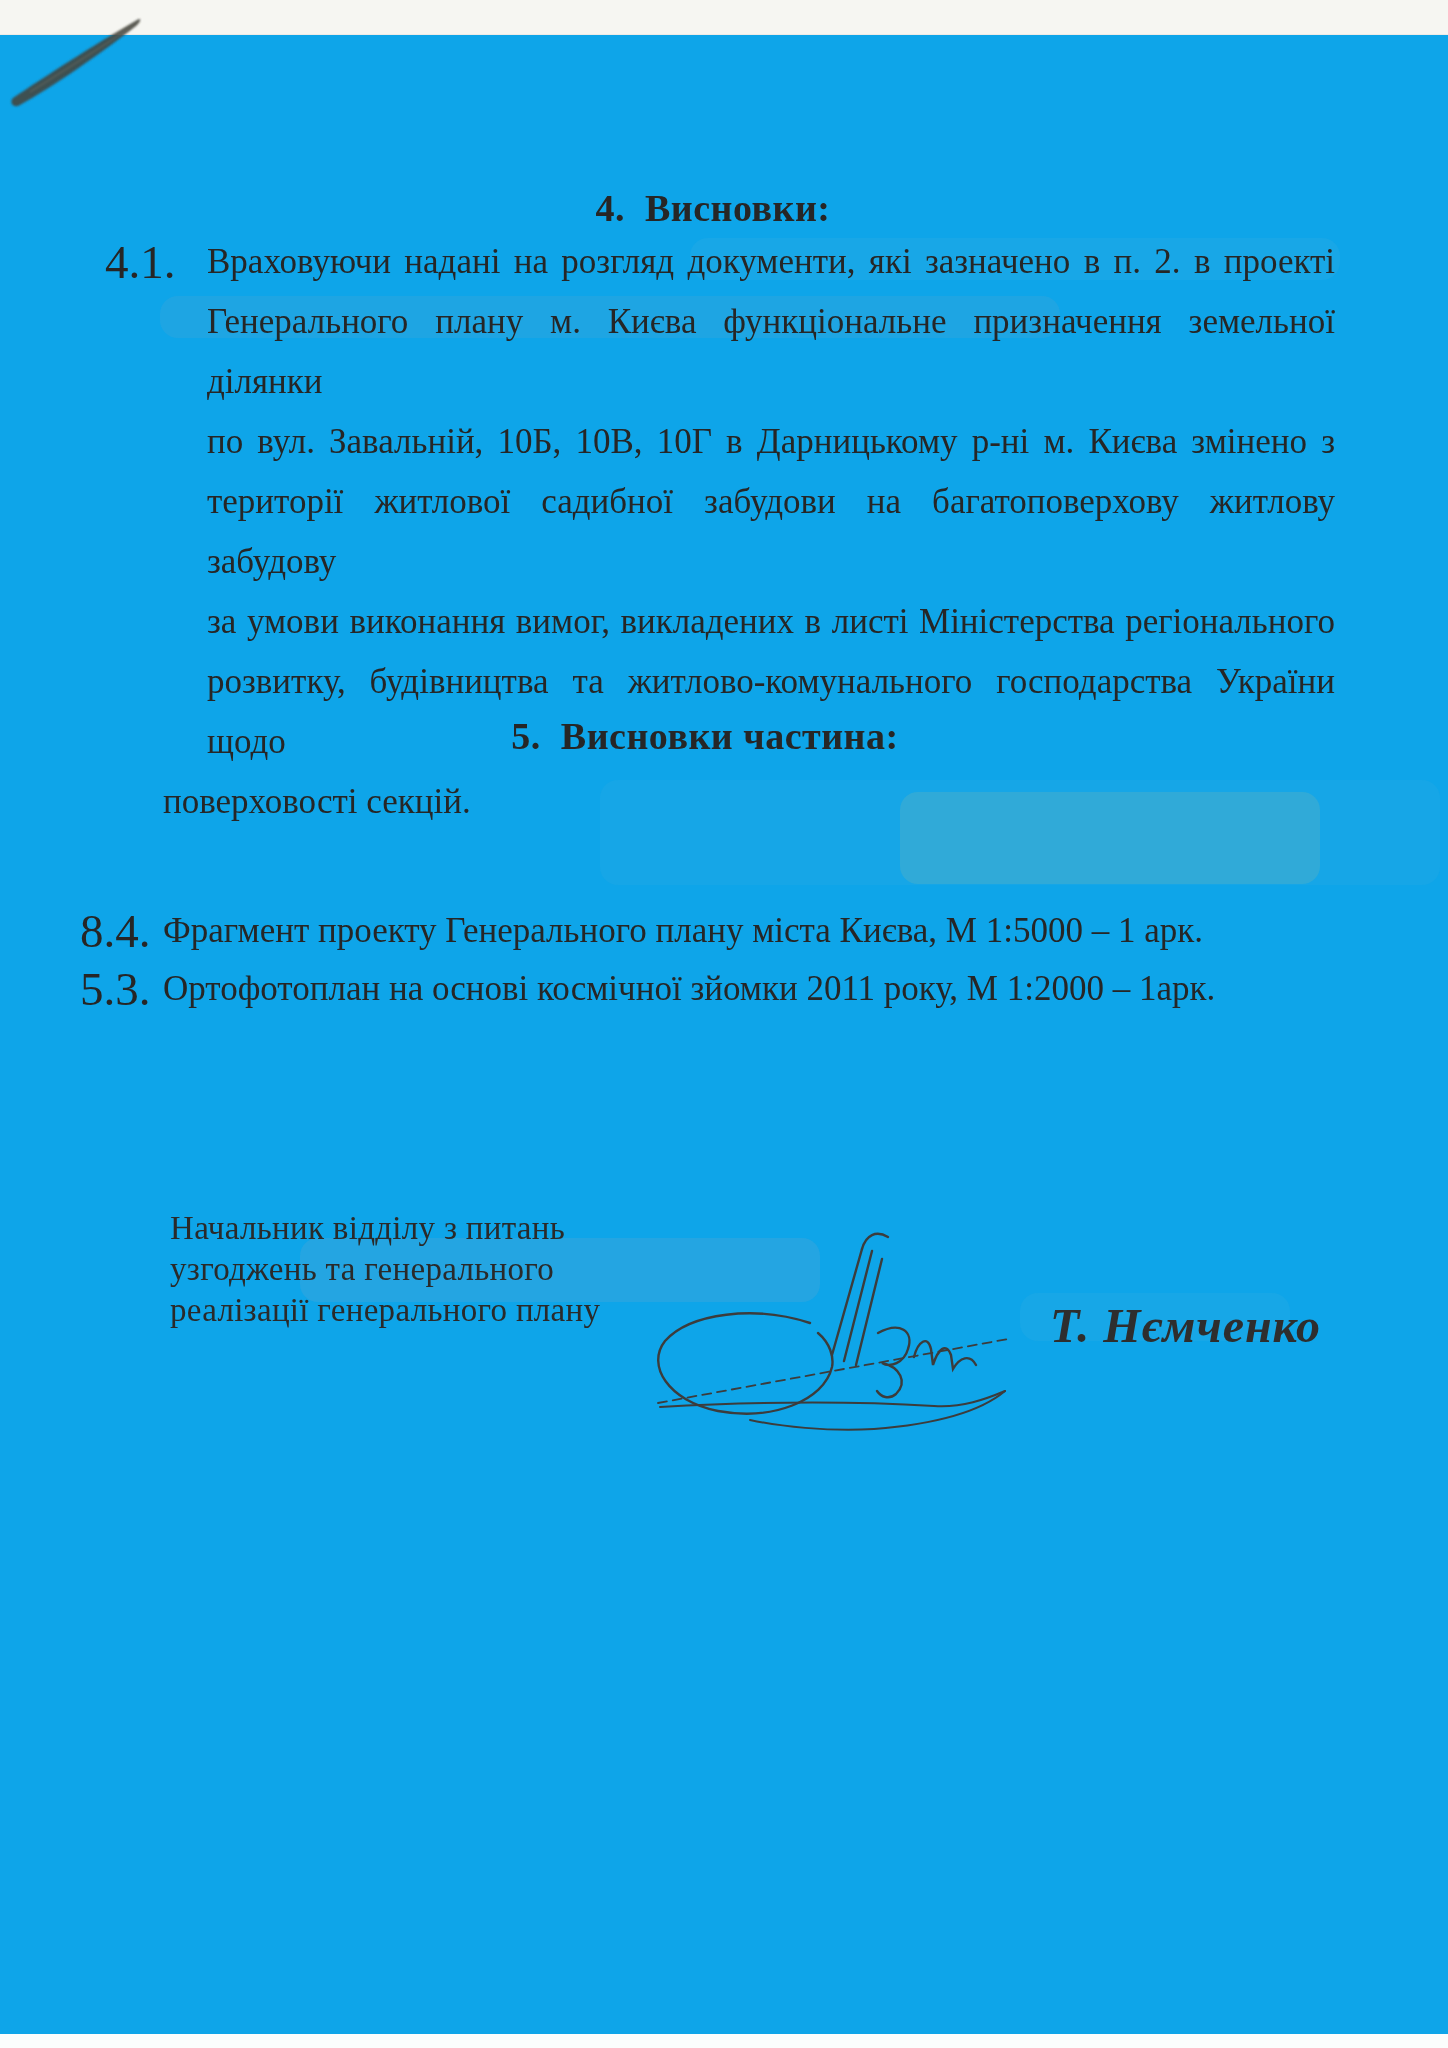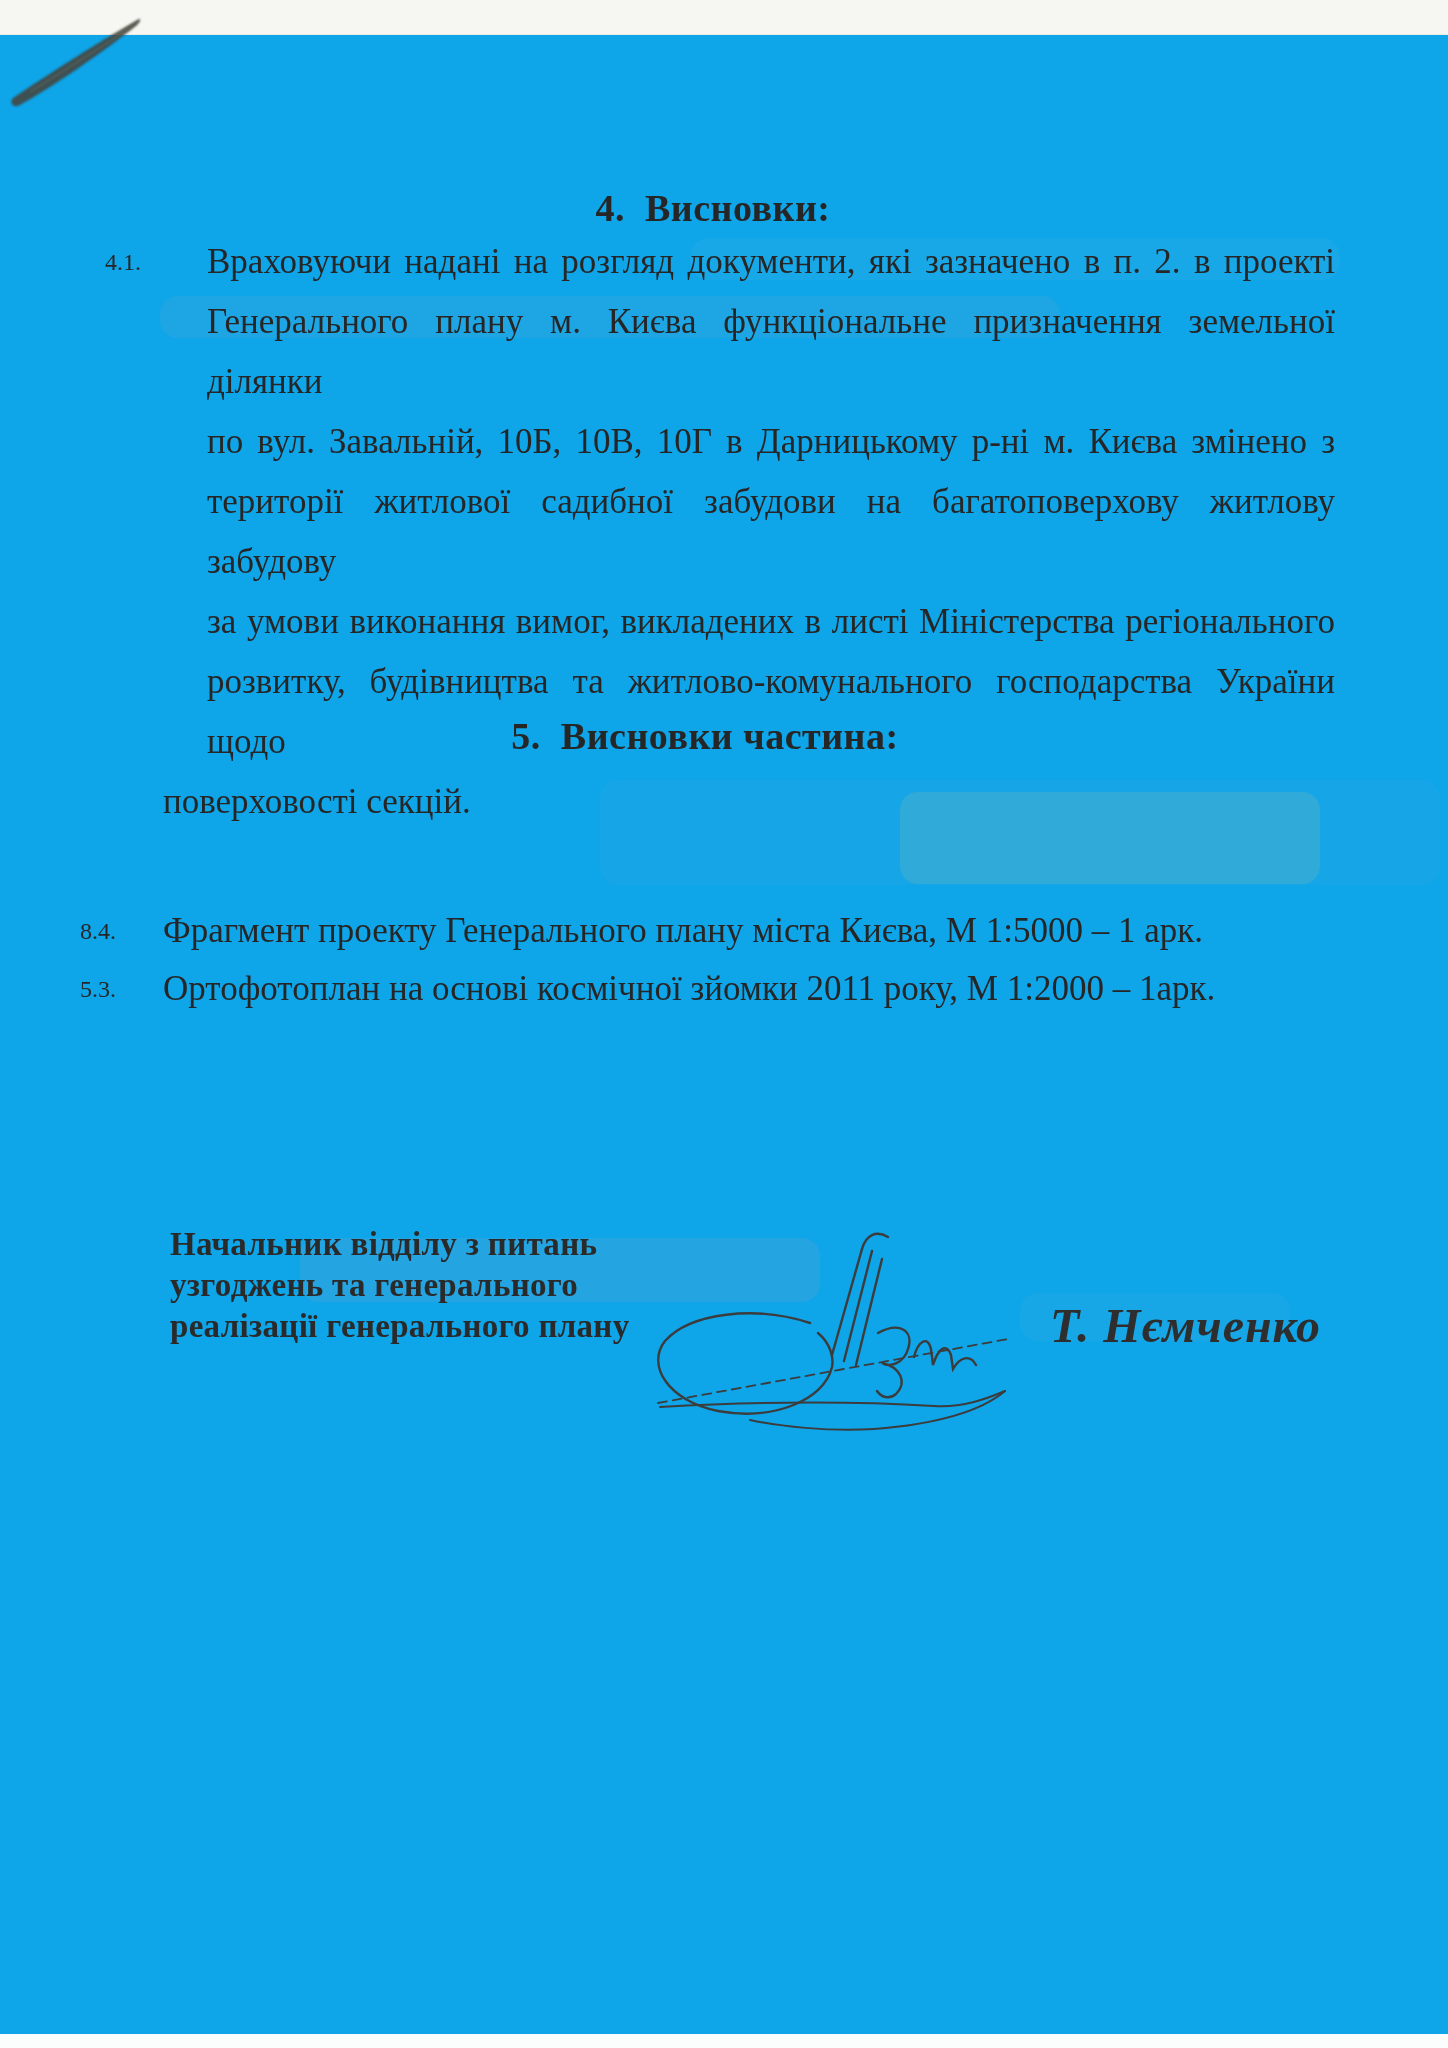--- a/index.html
+++ b/index.html
@@ -46,34 +46,34 @@
 
   .body-col {
     position: absolute; left: 163px; width: 1172px;
     font-size: 35px; line-height: 60px;
   }
   .para41 { top: 232px; }
   .line { white-space: nowrap; }
   .jline { white-space: normal; text-align: justify; text-align-last: justify; text-justify: inter-word; margin-left: 44px; }
   .item-num {
     position: absolute; top: 0;
-    font-size: 24px; line-height: 60px;
+    font-size: 47px; line-height: 60px;
   }
   .num41 { left: -58px; }
 
   .g-item { position: absolute; left: 163px; width: 1172px; font-size: 35px; line-height: 58px; }
   .g-item .item-num { left: -83px; line-height: 58px; }
   .gi1 { top: 786px; }
   .gi2 { top: 902px; }
   .gi3 { top: 960px; }
 
   .sig-title {
     position: absolute; left: 170px; top: 1208px;
-    font-size: 33px; line-height: 41px; font-weight: bold;
-    color: #2a2a2a; letter-spacing: 0.3px; margin-top: 16px;
+    font-size: 33px; line-height: 41px; font-weight: normal;
+    color: #2a2a2a; letter-spacing: 0.3px;
   }
   .sig-name {
     position: absolute; left: 1050px; top: 1298px;
     font-size: 48px; font-weight: bold; letter-spacing: 1px; color: #2e2e2e; font-style: italic;
   }
   .sig-svg { position: absolute; left: 510px; top: 1215px; }
 </style>
 </head>
 <body>
 

